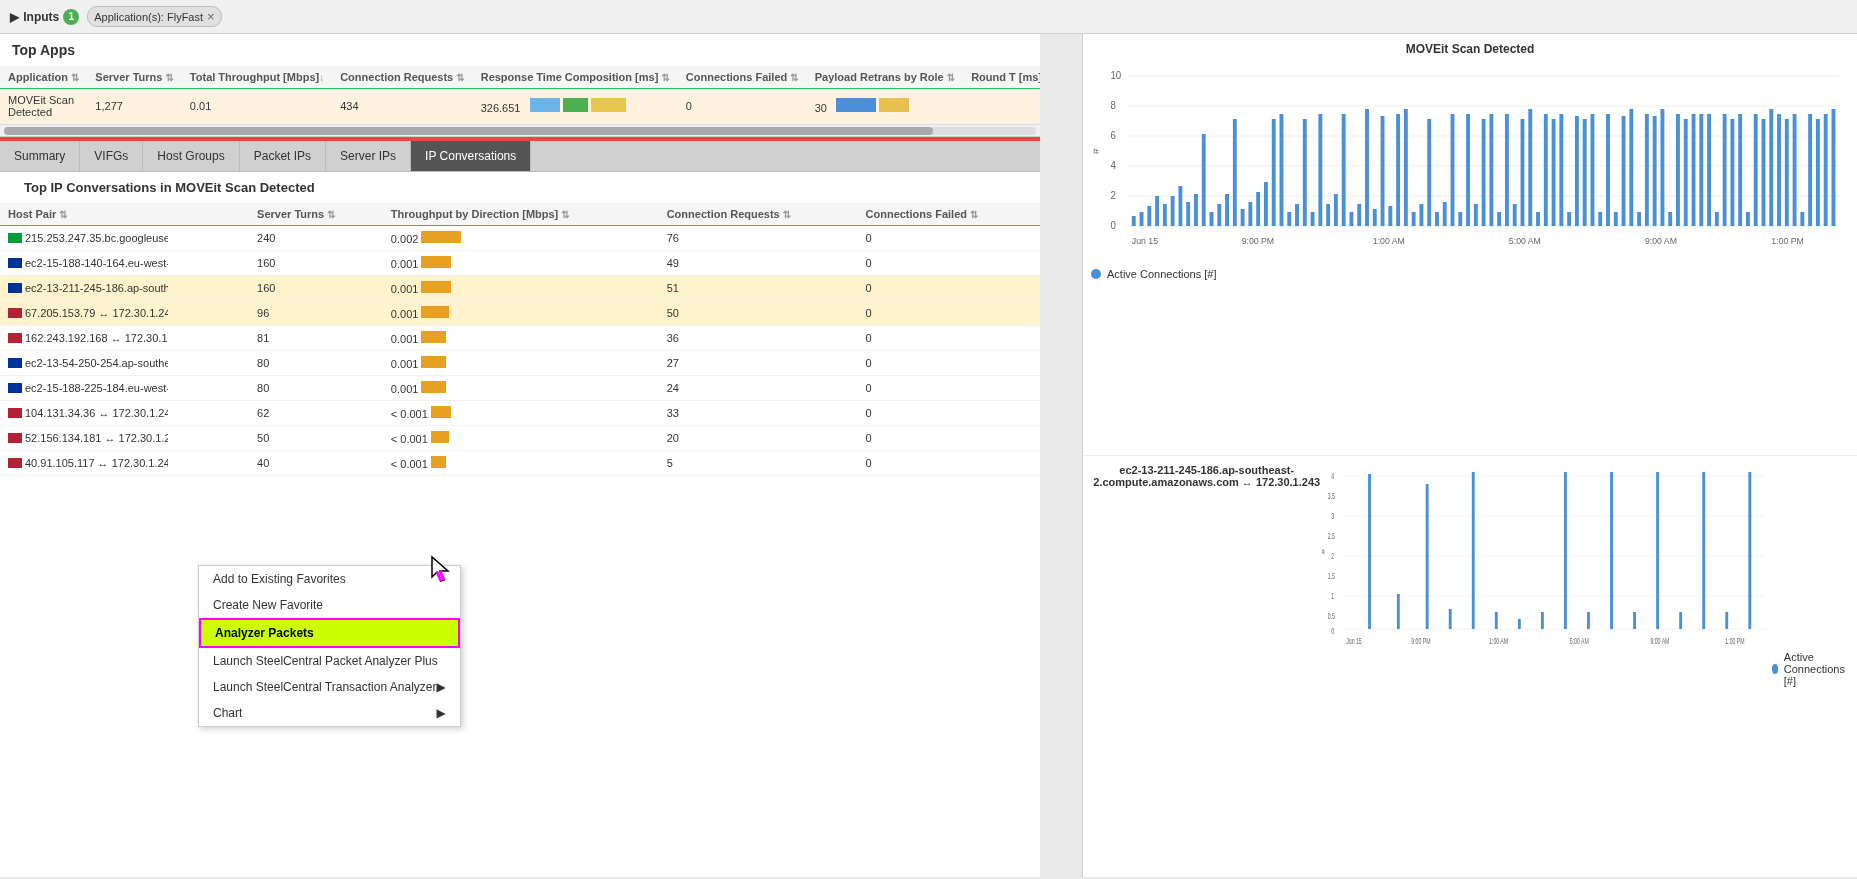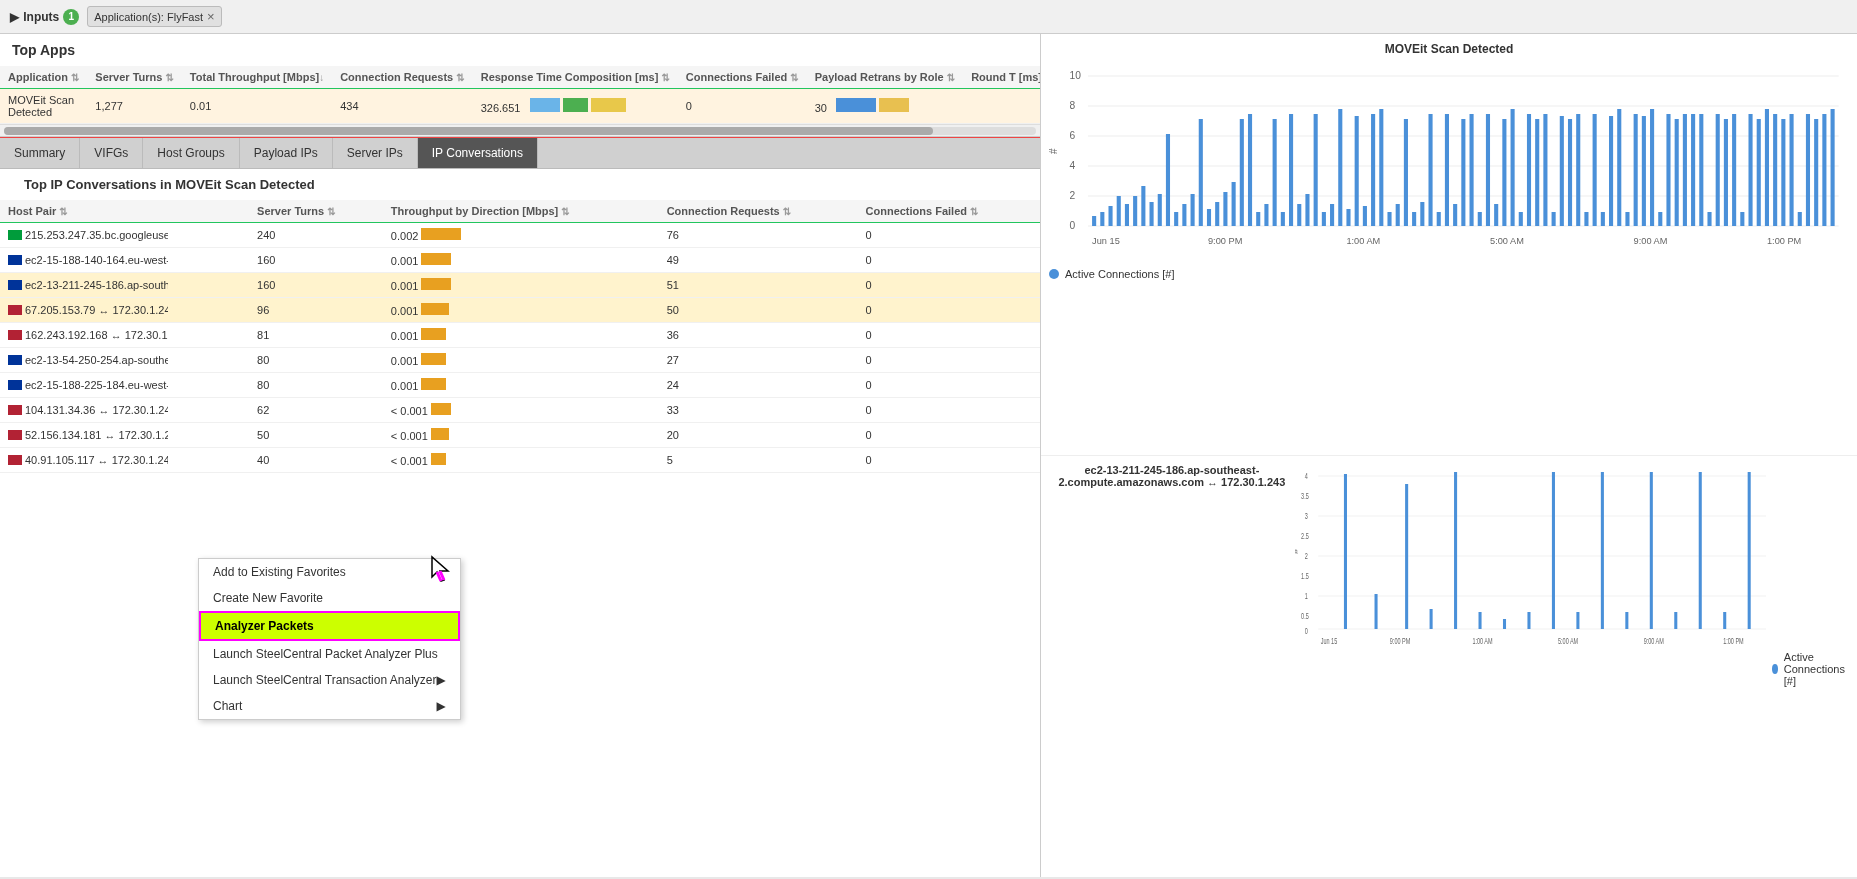--- a/index.html
+++ b/index.html
@@ -1,45 +1,45 @@
 <!DOCTYPE html>
 <html><head>
   <meta charset="utf-8">
   <style>
     * { box-sizing: border-box; margin: 0; padding: 0; }
     body { font-family: Arial, sans-serif; font-size: 12px; background: #e8e8e8; color: #333; }
     
     .top-bar { background: #f0f0f0; padding: 6px 10px; display: flex; align-items: center; gap: 8px; border-bottom: 1px solid #ccc; }
     .inputs-label { display: flex; align-items: center; gap: 4px; font-weight: bold; font-size: 12px; color: #333; cursor: pointer; }
     .inputs-count { background: #4caf50; color: white; border-radius: 50%; width: 16px; height: 16px; display: flex; align-items: center; justify-content: center; font-size: 10px; font-weight: bold; }
-    .filter-tag { background: #e0e0e0; border: 1px solid #bbb; border-radius: 3px; padding: 2px 6px; display: flex; align-items: center; gap: 4px; font-size: 11px; }
+    .filter-tag { background: #e0e0e0; border: 1px solid #bbb; border-radius: 10px; padding: 2px 6px; display: flex; align-items: center; gap: 4px; font-size: 11px; }
     .filter-tag-close { cursor: pointer; color: #666; font-size: 13px; }
     
-    .main-content { display: flex; height: calc(879px - 36px); }
+    .main-content { display: flex; height: calc(879px - 36px); gap: 42px; }
     
     .left-panel { flex: 0 0 1040px; display: flex; flex-direction: column; overflow: hidden; }
     .right-panel { flex: 1; background: white; border-left: 1px solid #ccc; display: flex; flex-direction: column; }
     
     
     .top-apps-section { background: white; border-bottom: 1px solid #ccc; padding: 0; }
     .section-title { font-size: 14px; font-weight: bold; padding: 8px 12px; color: #333; }
     
     .data-table { width: 100%; border-collapse: collapse; font-size: 11px; }
     .data-table th { background: #f5f5f5; border-bottom: 1px solid #22c55e; padding: 5px 8px; text-align: left; font-weight: bold; color: #555; white-space: nowrap; cursor: pointer; }
     .data-table th .sort-indicator { color: #999; font-size: 10px; }
     .data-table td { padding: 5px 8px; border-bottom: 1px solid #f0f0f0; }
     .data-table tr.highlighted td { background: #fff3e0; }
     .bar-segment { height: 14px; display: inline-block; }
     
     .scrollbar-area { height: 12px; background: #f0f0f0; border-top: 1px solid #ddd; position: relative; }
     .scrollbar-track { height: 8px; background: #ddd; border-radius: 4px; margin: 2px 4px; }
     .scrollbar-thumb { height: 8px; background: #aaa; border-radius: 4px; width: 90%; }
     
     
-    .tabs-bar { display: flex; background: #d0d0d0; border-top: 1px solid #ef4444; border-bottom: 1px solid #bbb; padding: 0; }
+    .tabs-bar { display: flex; background: #d0d0d0; border-top: 4px solid #ef4444; border-bottom: 1px solid #bbb; padding: 0; }
     .tab { padding: 8px 14px; cursor: pointer; font-size: 12px; color: #333; border-right: 1px solid #bbb; background: #d0d0d0; white-space: nowrap; }
     .tab.active { background: #555; color: white; }
     
     
     .bottom-section { flex: 1; background: white; overflow: hidden; display: flex; flex-direction: column; }
     .bottom-section .section-title { padding: 8px 24px; font-size: 13px; }
     
     
     .context-menu { position: absolute; background: white; border: 1px solid #ccc; box-shadow: 2px 2px 6px rgba(0,0,0,0.2); z-index: 100; min-width: 200px; top: 558px; left: 198px; }
     .context-menu-item { padding: 6px 14px; cursor: pointer; font-size: 12px; display: flex; align-items: center; justify-content: space-between; }
@@ -129,21 +129,21 @@
         <div class="scrollbar-track">
           <div class="scrollbar-thumb"></div>
         </div>
       </div>
     </div>
 
     <div class="tabs-bar">
       <div class="tab">Summary</div>
       <div class="tab">VIFGs</div>
       <div class="tab">Host Groups</div>
-      <div class="tab">Payload IPs</div>
+      <div class="tab">Packet IPs</div>
       <div class="tab">Server IPs</div>
       <div class="tab active">IP Conversations</div>
     </div>
 
     <div class="bottom-section">
       <div class="section-title">Top IP Conversations in MOVEit Scan Detected</div>
       <div class="bottom-table-wrapper">
         <table class="data-table">
           <thead>
             <tr>
@@ -456,21 +456,21 @@
         </svg>
       </div>
       <div class="chart-legend">
         <span class="legend-dot"></span>
         <span>Active Connections [#]</span>
       </div>
     </div>
   </div>
 </div>
 
-<div class="context-menu" style="position:fixed;">
+<div class="context-menu" style="position:fixed;margin-top:7px;">
   <div class="context-menu-item">
     <span>Add to Existing Favorites</span>
   </div>
   <div class="context-menu-item">
     <span>Create New Favorite</span>
   </div>
   <div class="context-menu-item highlighted">
     <span>Analyzer Packets</span>
   </div>
   <div class="context-menu-item">

